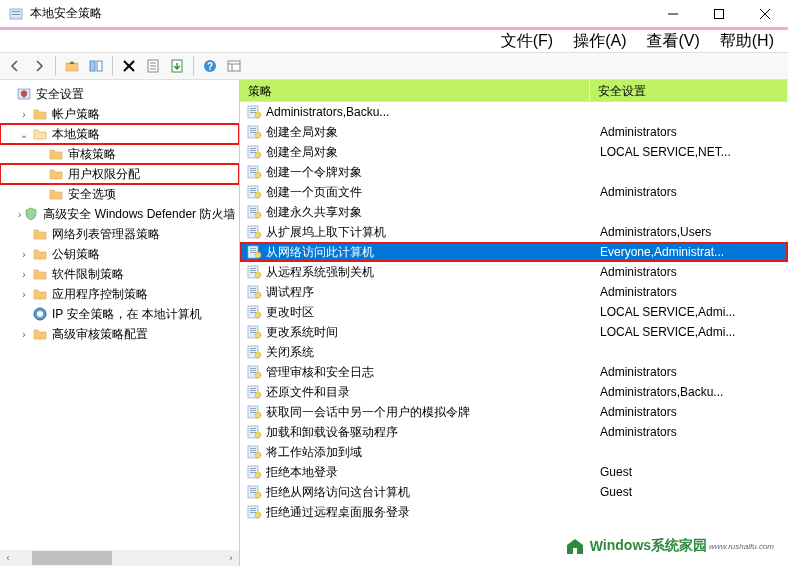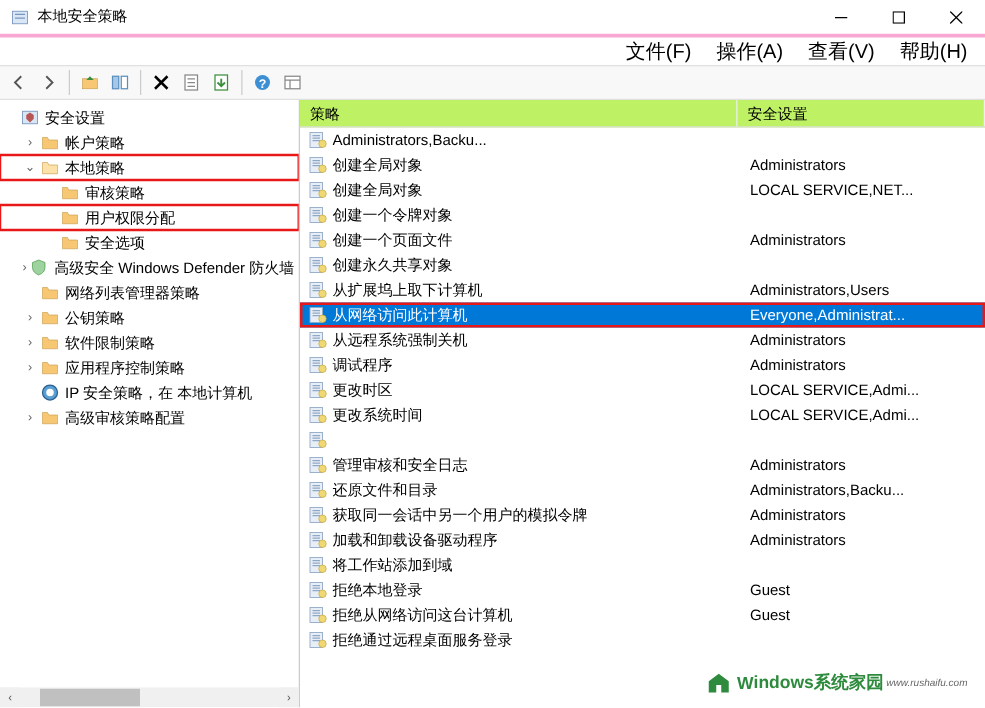--- a/index.html
+++ b/index.html
@@ -402,20 +402,21 @@
           <span class="rsetting">LOCAL SERVICE,Admi...</span>
         </div>
         <div class="list-row">
           <span class="ricon"><svg viewBox="0 0 16 16">
               <rect x="2" y="2" width="10" height="12" fill="#e8eef7" stroke="#8fa8c4" stroke-width="0.7"></rect>
               <rect x="4" y="4" width="6" height="1" fill="#8fa8c4"></rect>
               <rect x="4" y="6" width="6" height="1" fill="#8fa8c4"></rect>
               <rect x="4" y="8" width="6" height="1" fill="#8fa8c4"></rect>
               <circle cx="12" cy="11" r="3" fill="#f0d875" stroke="#c0a030" stroke-width="0.5"></circle>
             </svg></span>
+          <span class="rpolicy">关闭系统</span>
         </div>
         <div class="list-row">
           <span class="ricon"><svg viewBox="0 0 16 16">
               <rect x="2" y="2" width="10" height="12" fill="#e8eef7" stroke="#8fa8c4" stroke-width="0.7"></rect>
               <rect x="4" y="4" width="6" height="1" fill="#8fa8c4"></rect>
               <rect x="4" y="6" width="6" height="1" fill="#8fa8c4"></rect>
               <rect x="4" y="8" width="6" height="1" fill="#8fa8c4"></rect>
               <circle cx="12" cy="11" r="3" fill="#f0d875" stroke="#c0a030" stroke-width="0.5"></circle>
             </svg></span>
           <span class="rpolicy">管理审核和安全日志</span>

